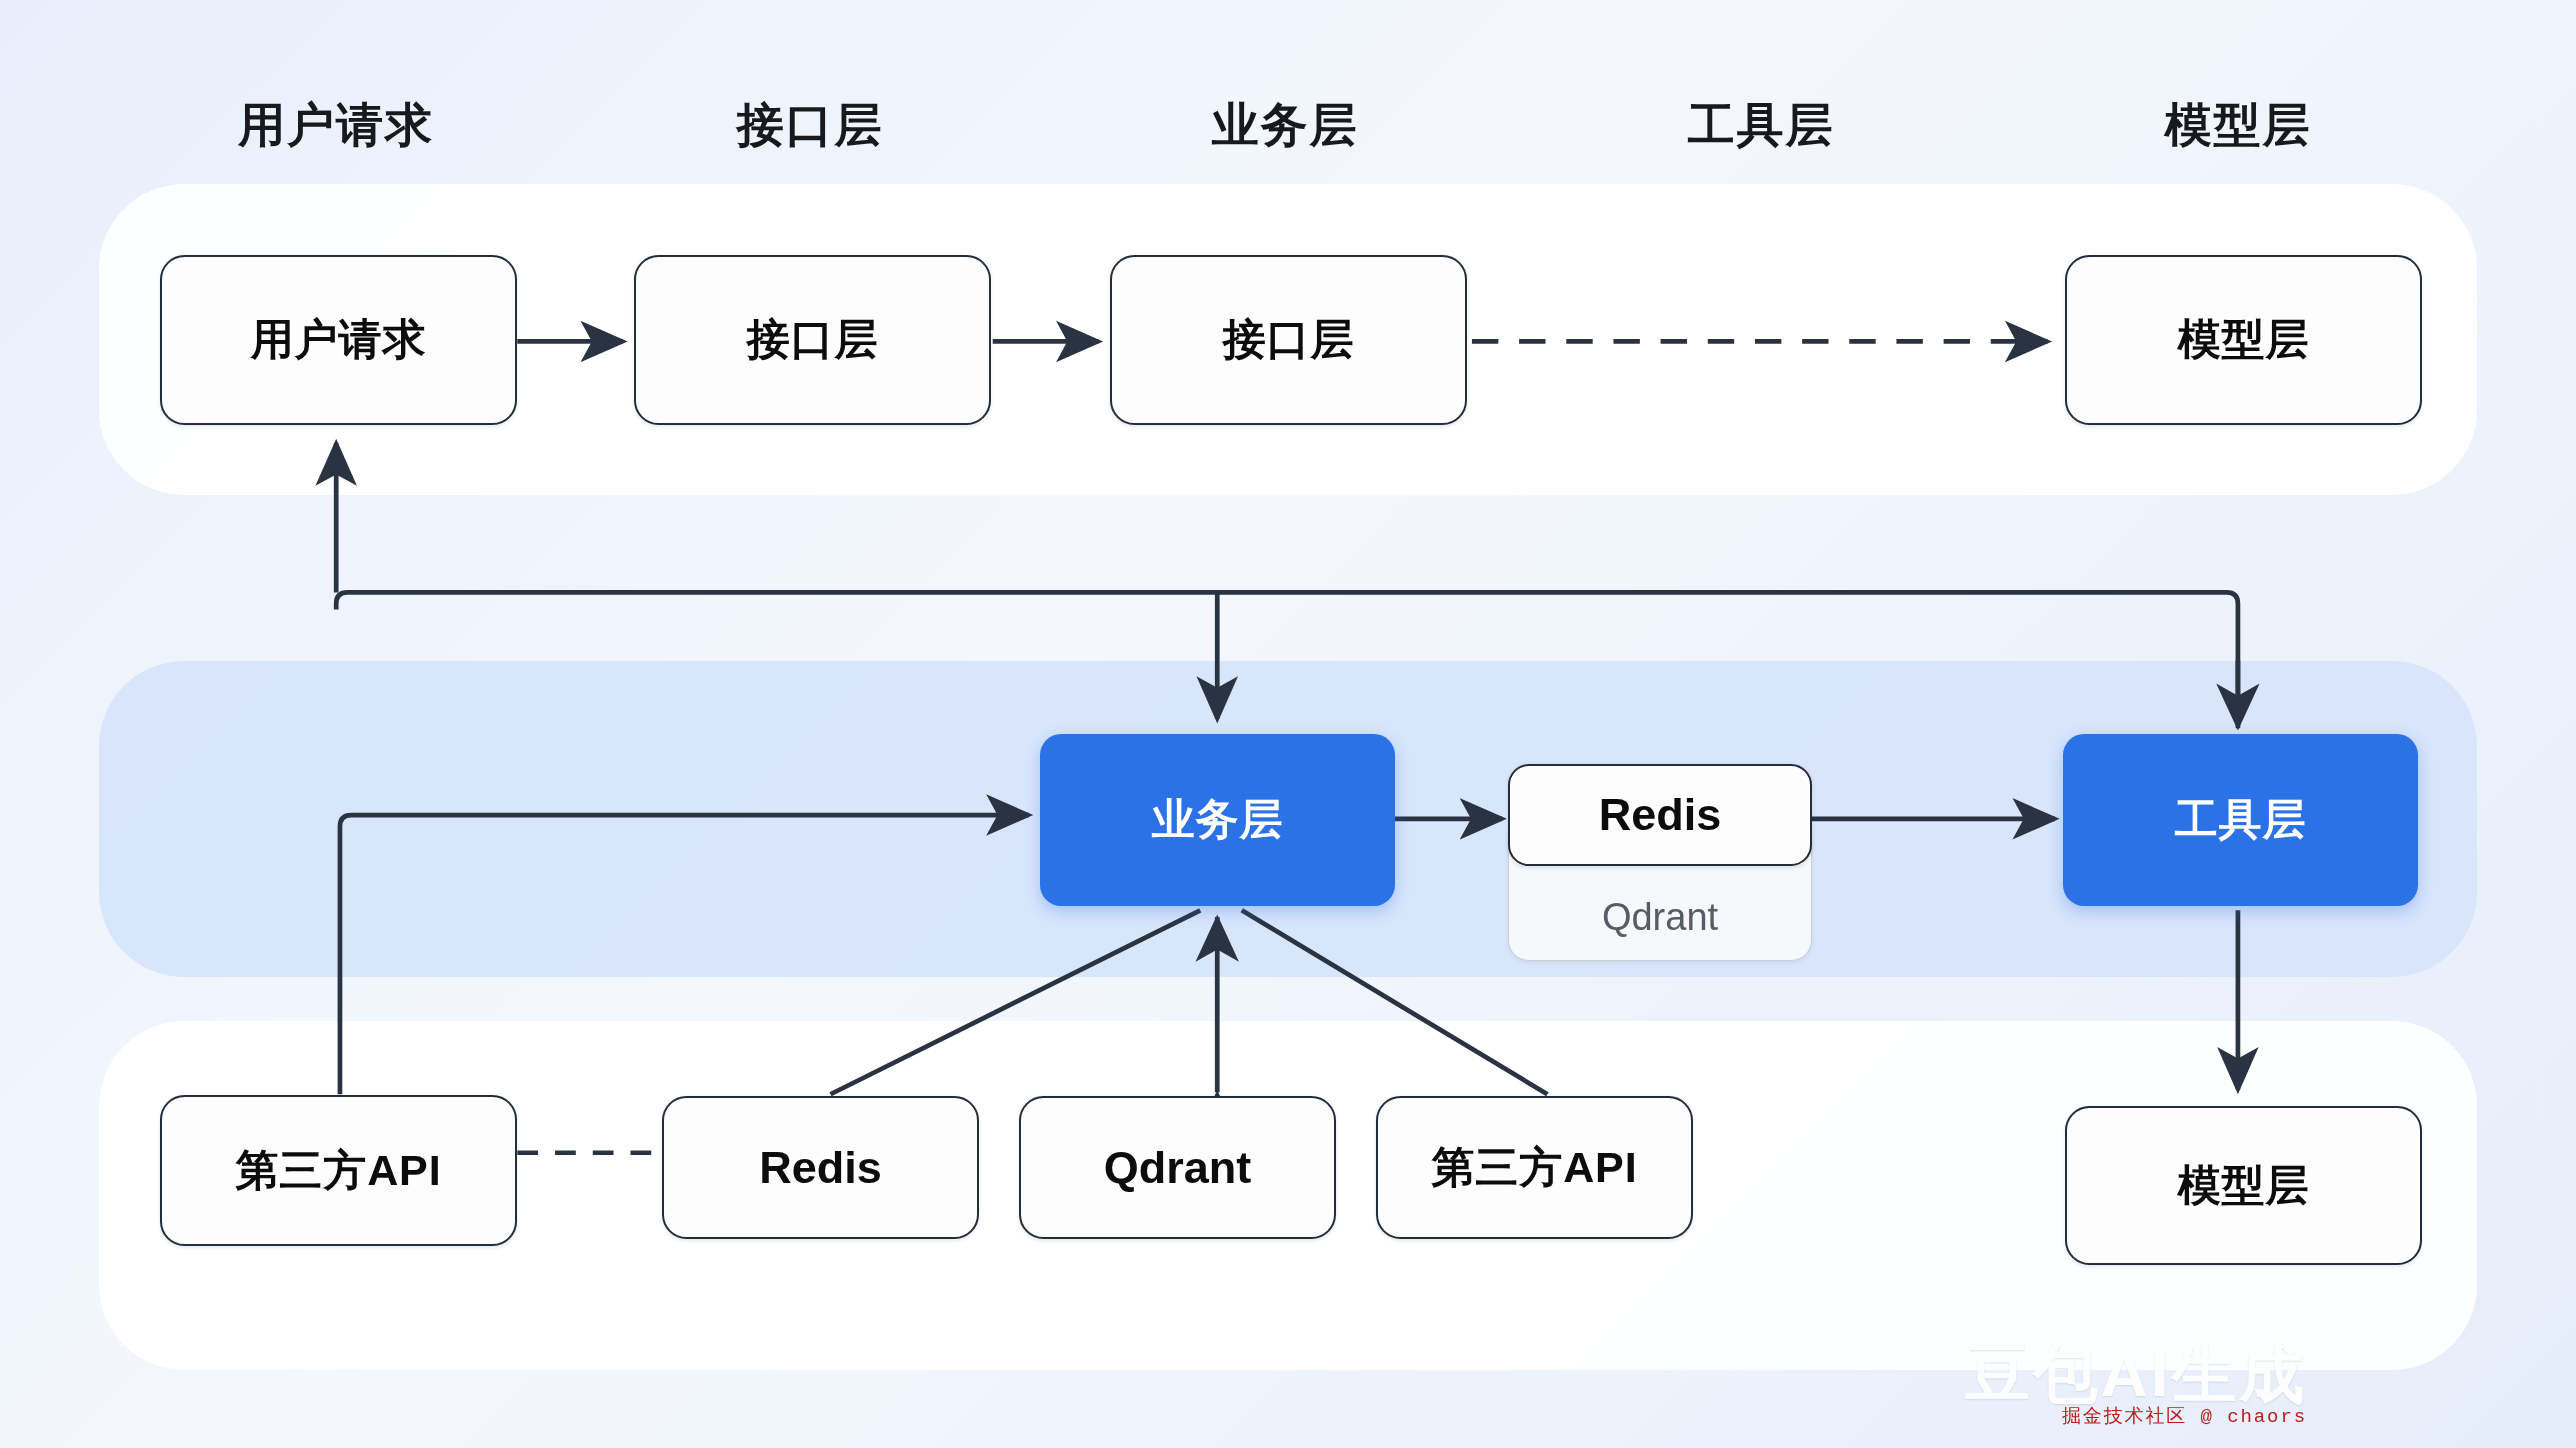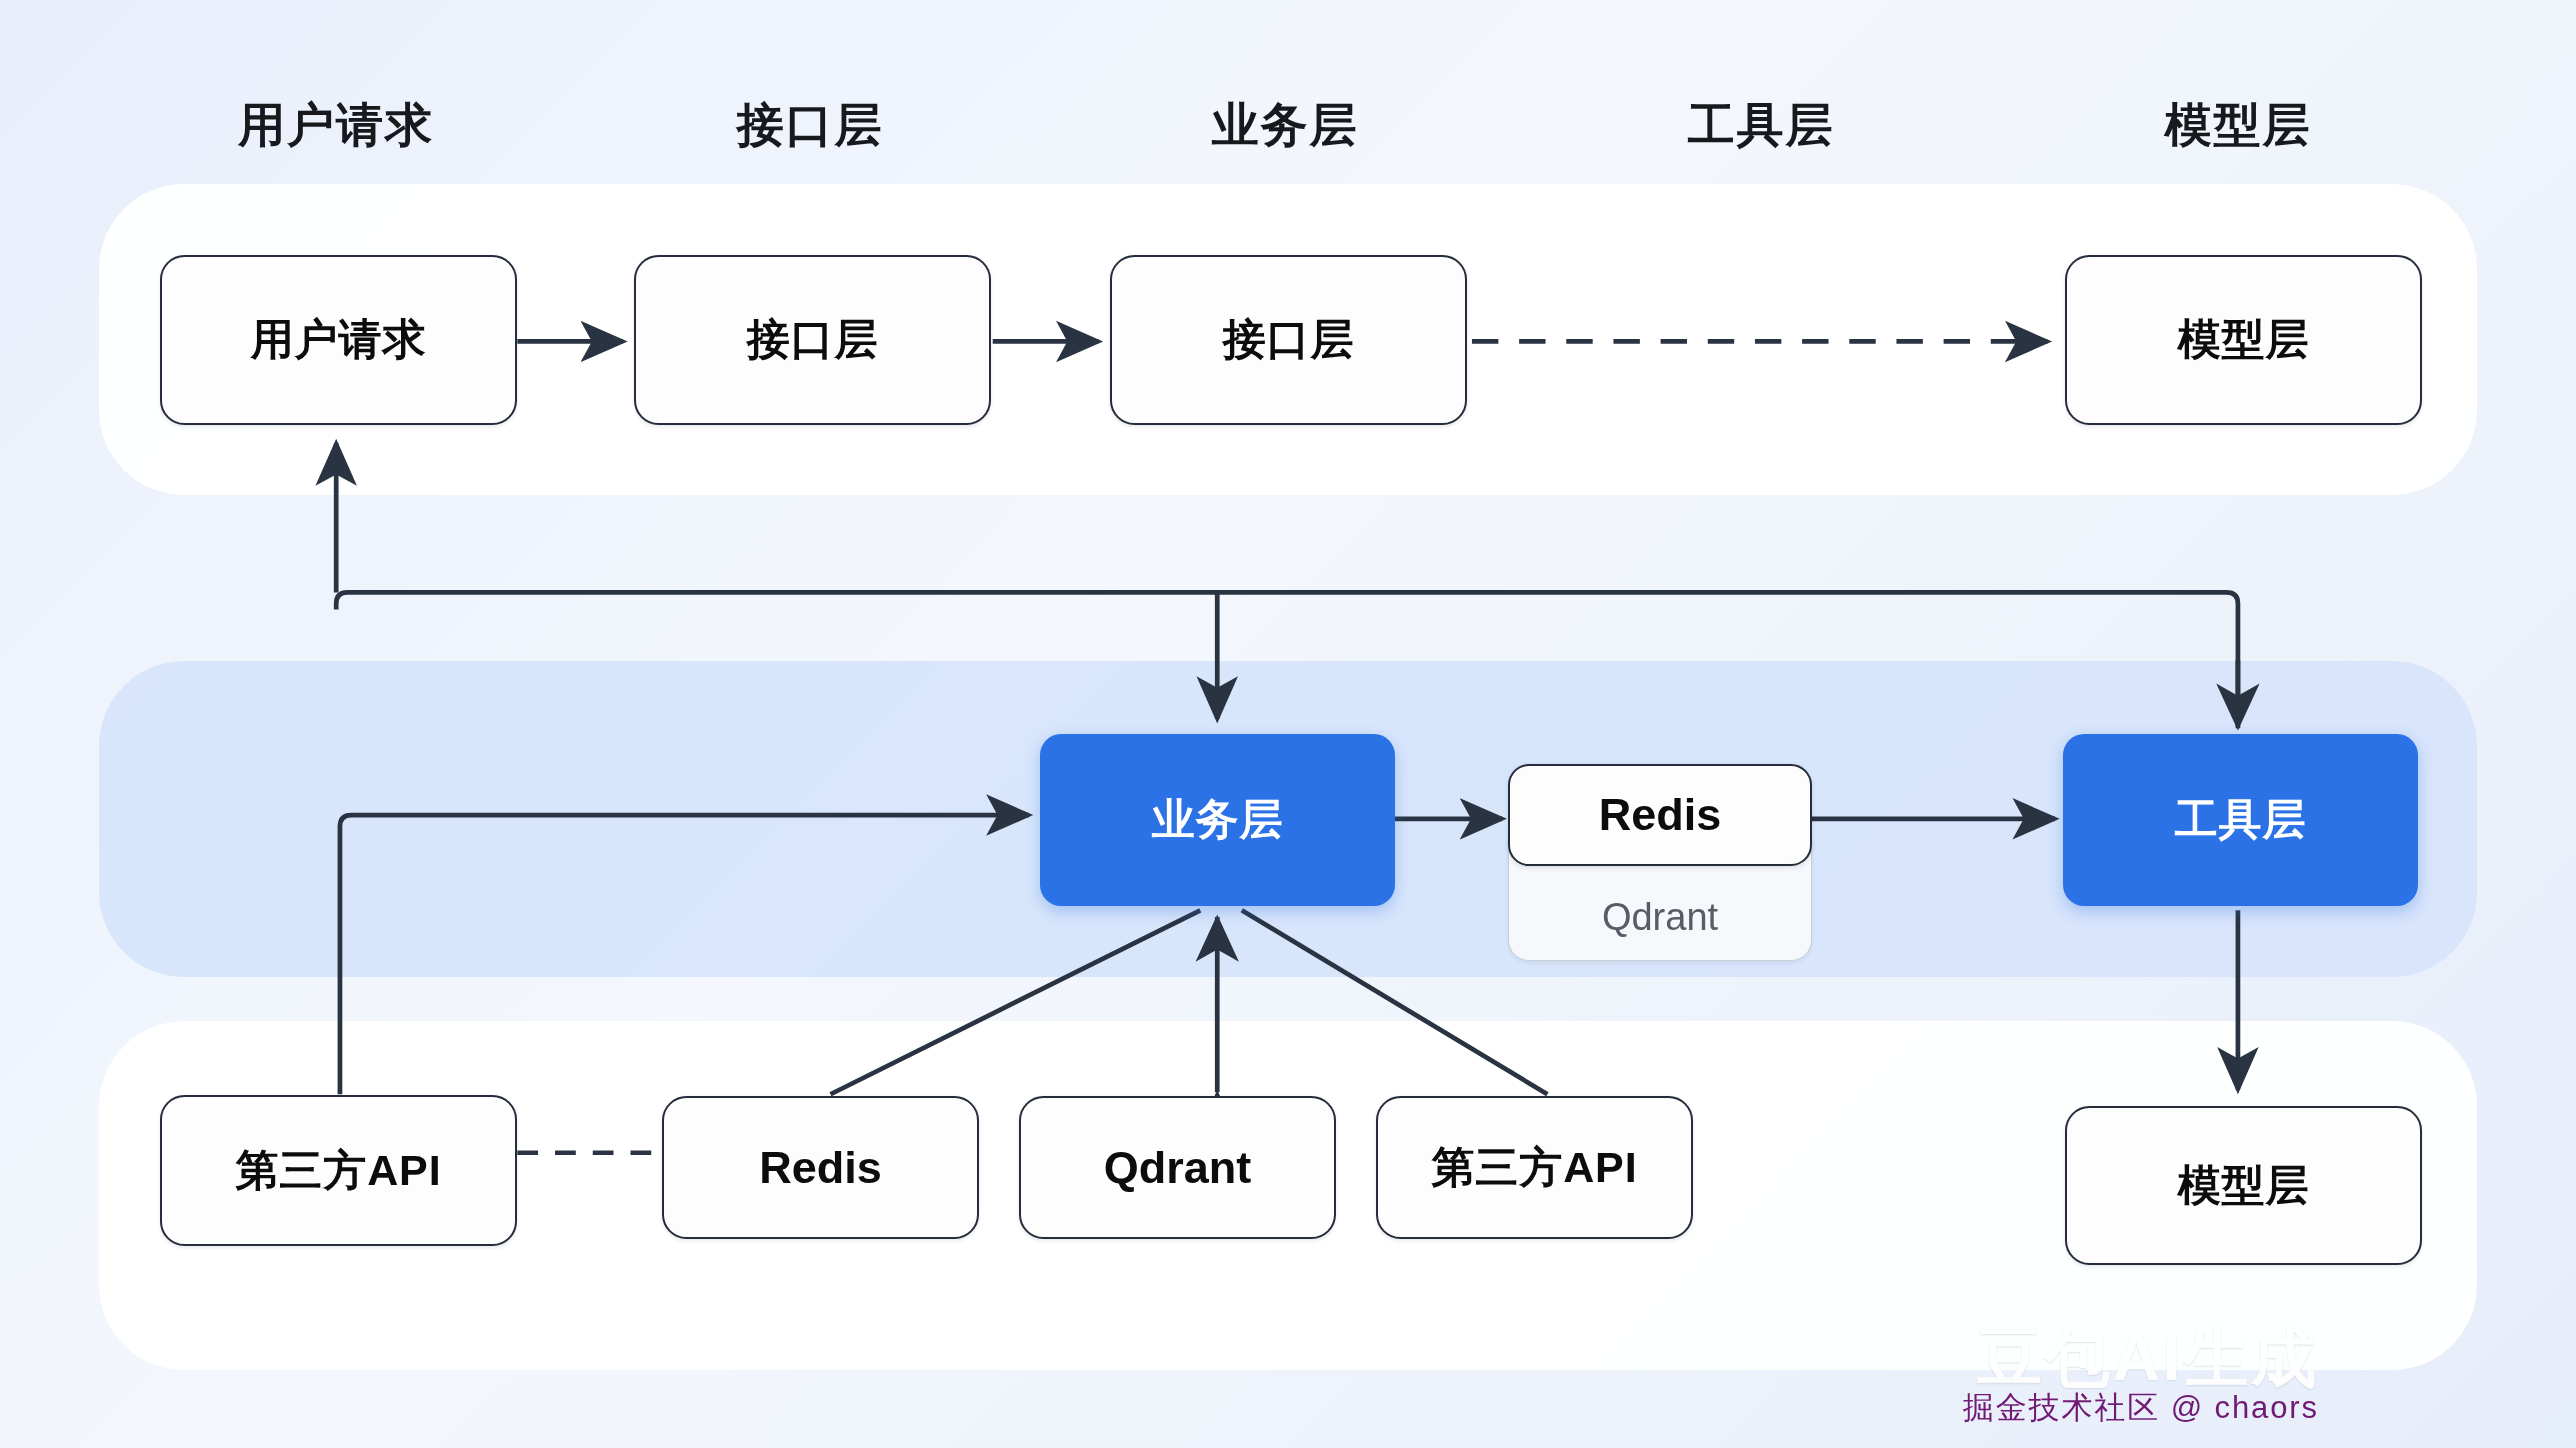--- a/index.html
+++ b/index.html
@@ -3,21 +3,21 @@
 <meta charset="utf-8">
 <title>架构分层图</title>
 <style>
   html,body{margin:0;padding:0;}
   body{
     width:2576px;height:1448px;
     font-family:"Liberation Sans","DejaVu Sans",sans-serif;
     overflow:hidden;
     background:linear-gradient(135deg,#e8eefb 0%,#eef3fc 18%,#f4f7fd 42%,#eef3fb 70%,#e6edfa 100%);
   }
-  #stage{position:relative;width:2328px;height:1448px;padding-left:12px;}
+  #stage{position:relative;width:2328px;height:1448px;}
 
   
   .band{position:absolute;border-radius:85px;}
   .band.white{background:#ffffff;opacity:.95;}
   .band.blue{background:#d6e4fb;opacity:.92;}
 
   
   #wires{position:absolute;left:0;top:0;width:2576px;height:1448px;pointer-events:none;}
 
   
@@ -75,21 +75,21 @@
   }
 
   
   #wm{position:absolute;right:21px;bottom:19px;text-align:right;user-select:none;}
   #wm .big{
     font-size:65px;font-weight:800;color:#ffffff;letter-spacing:2.8px;
     opacity:.93;line-height:1.05;
     text-shadow:0 0.9px 1.9px rgba(150,165,190,.35);
   }
   #wm .small{
-    font-size:31px;color:#701a75;letter-spacing:1.9px;margin-top:-5.7px;
+    font-size:19px;color:#b91c1c;letter-spacing:1.9px;margin-top:-5.7px;font-family:Liberation Mono, monospace;
   }
 </style>
 </head>
 <body>
 
 <div id="stage">
 
   <div class="band white" style="left:99px;top:184px;width:2378px;height:311px;"></div>
   <div class="band blue" style="left:99px;top:661px;width:2378px;height:316px;"></div>
   <div class="band white" style="left:99px;top:1021px;width:2378px;height:349px;"></div>

